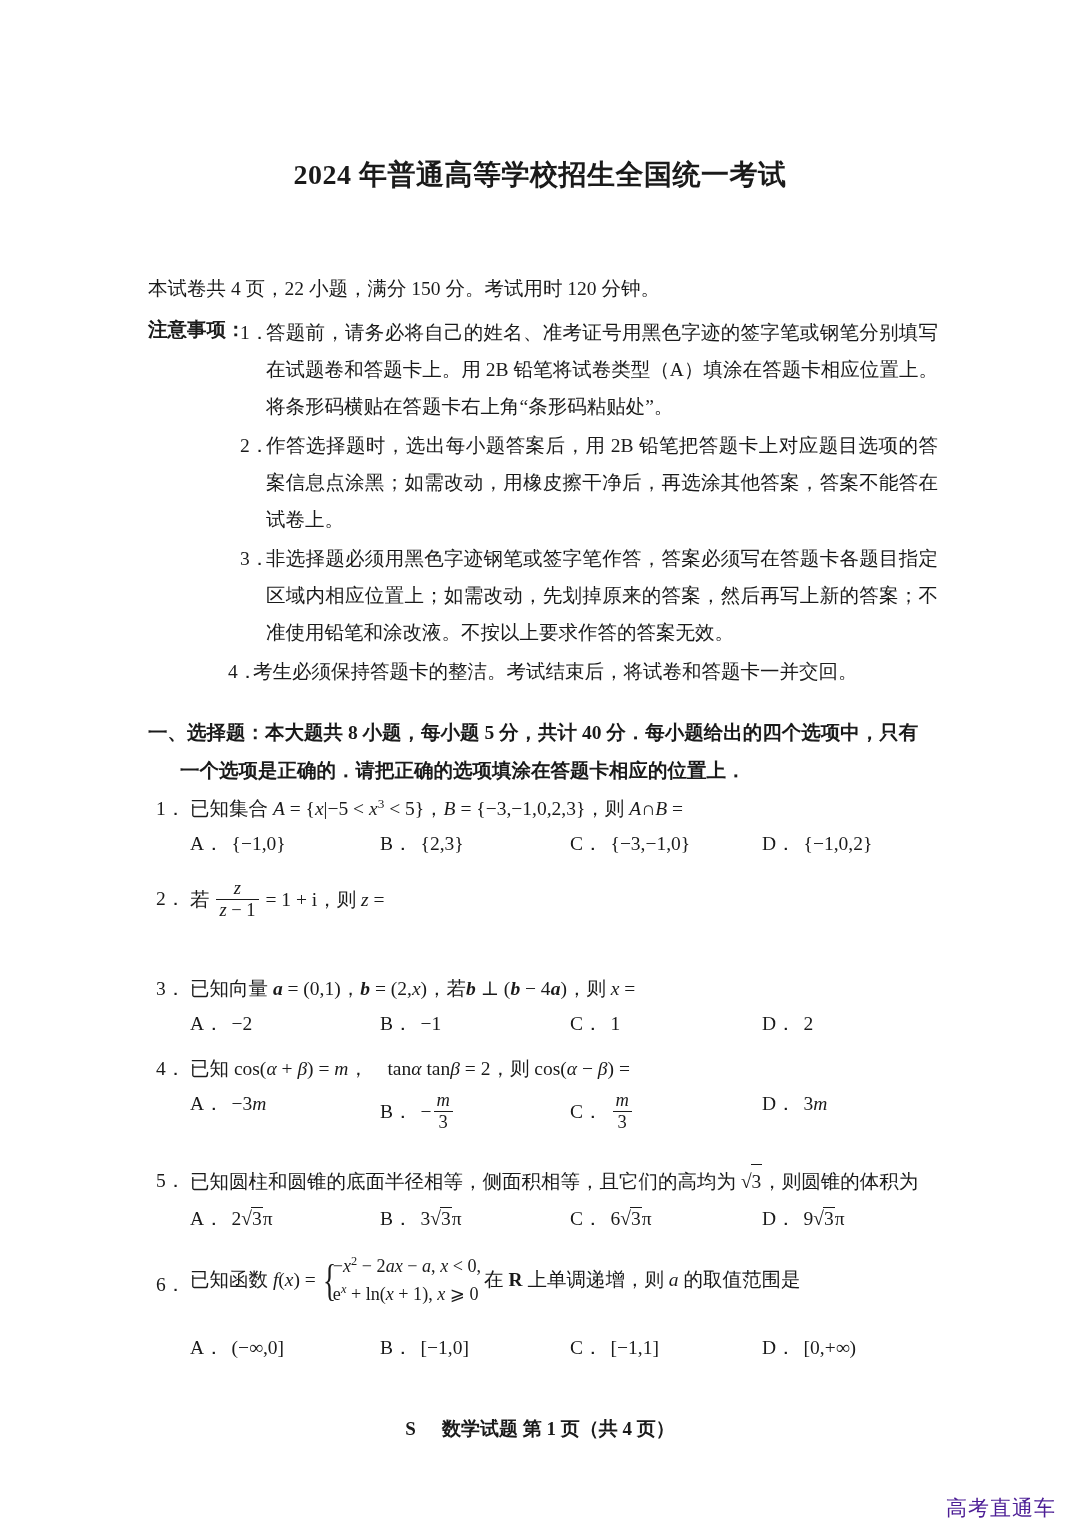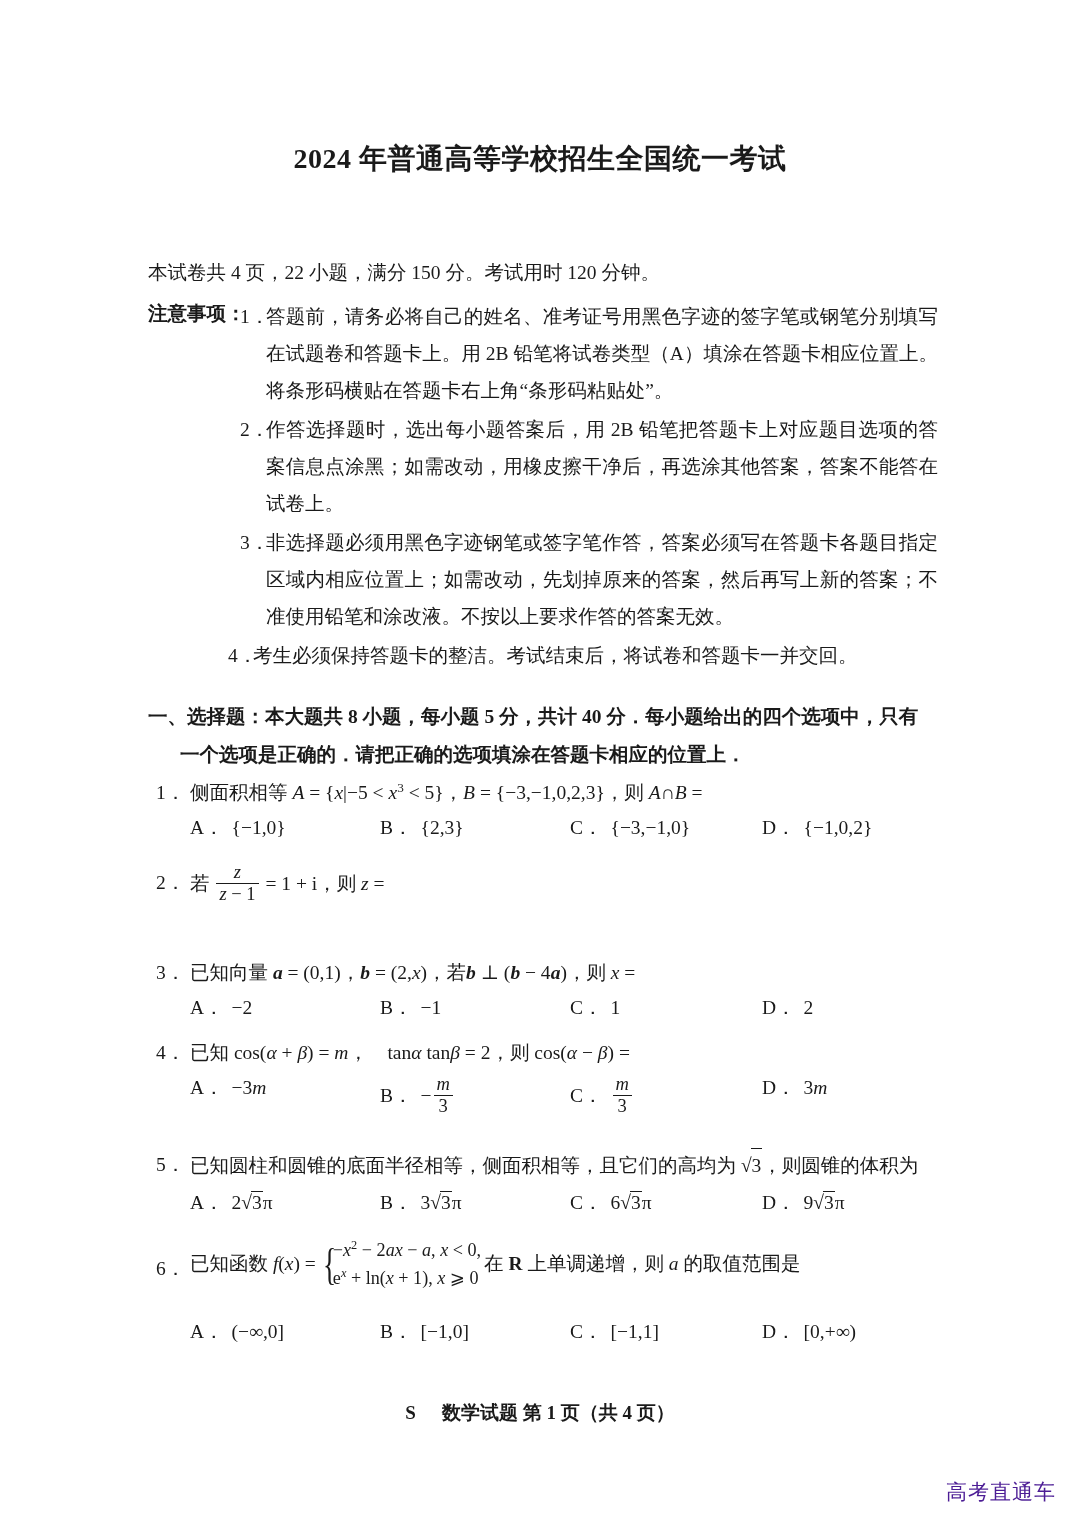--- a/index.html
+++ b/index.html
@@ -10,21 +10,21 @@
   body {
     width: 1080px;
     height: 1528px;
     position: relative;
     font-family: "Liberation Serif", "DejaVu Serif", serif;
     color: #1a1a1a;
     overflow: hidden;
   }
   .page {
     position: absolute;
-    left: 0; top: 0;
+    left: 0; top: 16px;
     width: 1080px;
     height: 1236px;
   }
 
   
   .exam-title {
     position: absolute;
     left: 0; top: 140px;
     width: 1080px;
     text-align: center;
@@ -250,21 +250,21 @@
   </div>
 
   <div class="section-heading">
     <span>一、选择题：本大题共 8 小题，每小题 5 分，共计 40 分．每小题给出的四个选项中，只有</span>
     <span class="cont">一个选项是正确的．请把正确的选项填涂在答题卡相应的位置上．</span>
   </div>
 
   <div class="question" style="top:776px;">
     <div class="q-stem">
       <span class="q-num">1．</span>
-      <span>侧面积相等</span>
+      <span>已知集合</span>
       <span>
         <i>A</i> = {<i>x</i>|−5 &lt; <i>x</i><sup>3</sup> &lt; 5}，<i>B</i> = {−3,−1,0,2,3}</span><span>，则</span><span> <i>A</i>∩<i>B</i> =</span>
     </div>
     <div class="options">
       <span class="opt c1"><span class="lbl">A．</span><span>{−1,0}</span></span>
       <span class="opt c2"><span class="lbl">B．</span><span>{2,3}</span></span>
       <span class="opt c3"><span class="lbl">C．</span><span>{−3,−1,0}</span></span>
       <span class="opt c4"><span class="lbl">D．</span><span>{−1,0,2}</span></span>
     </div>
   </div>

